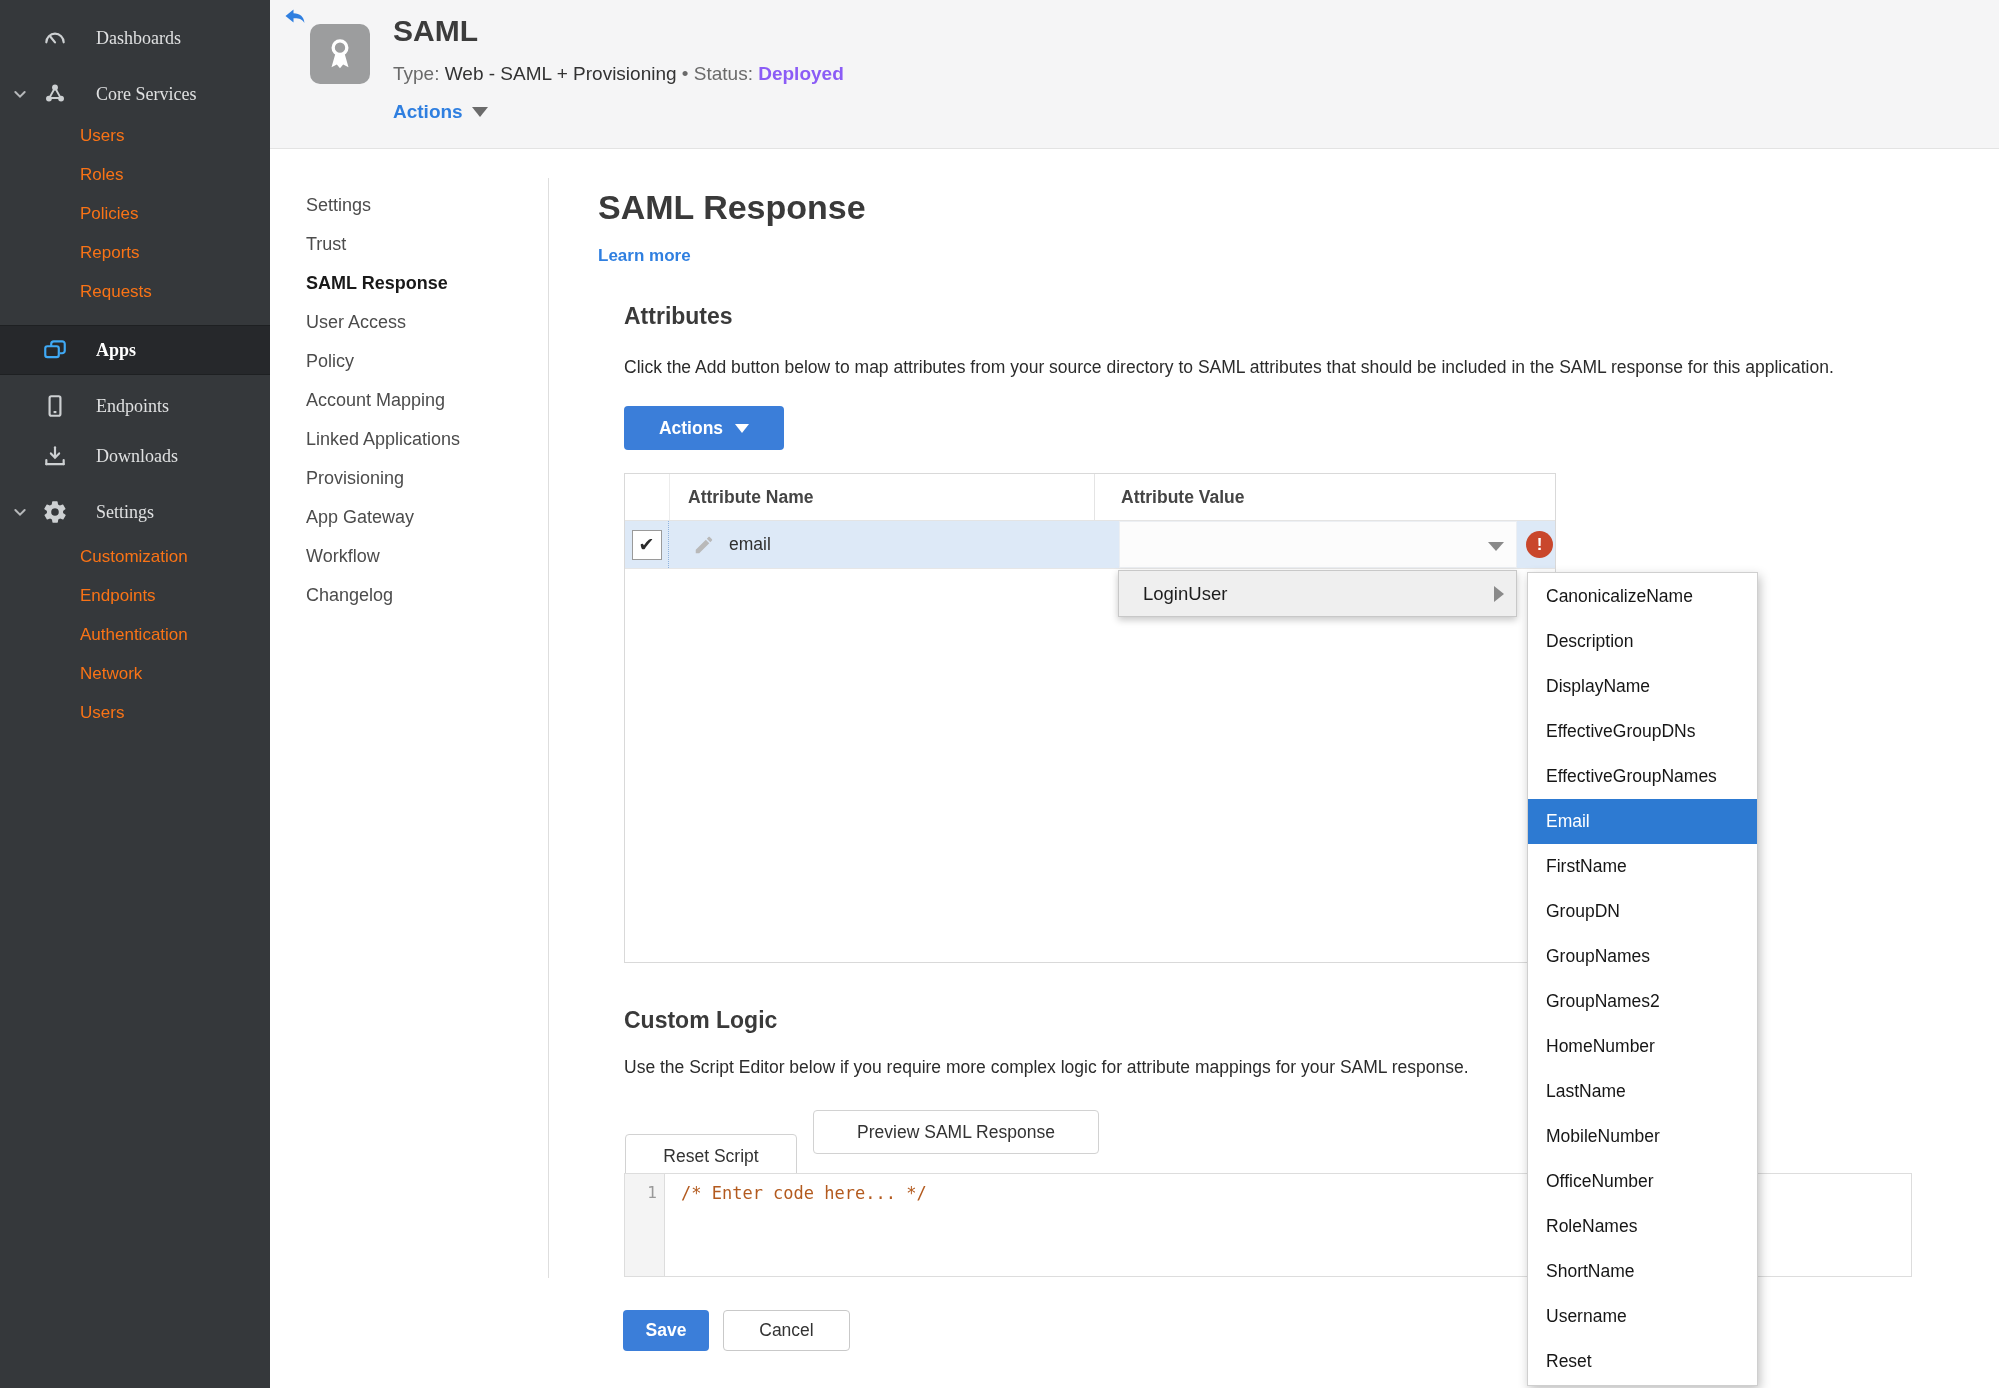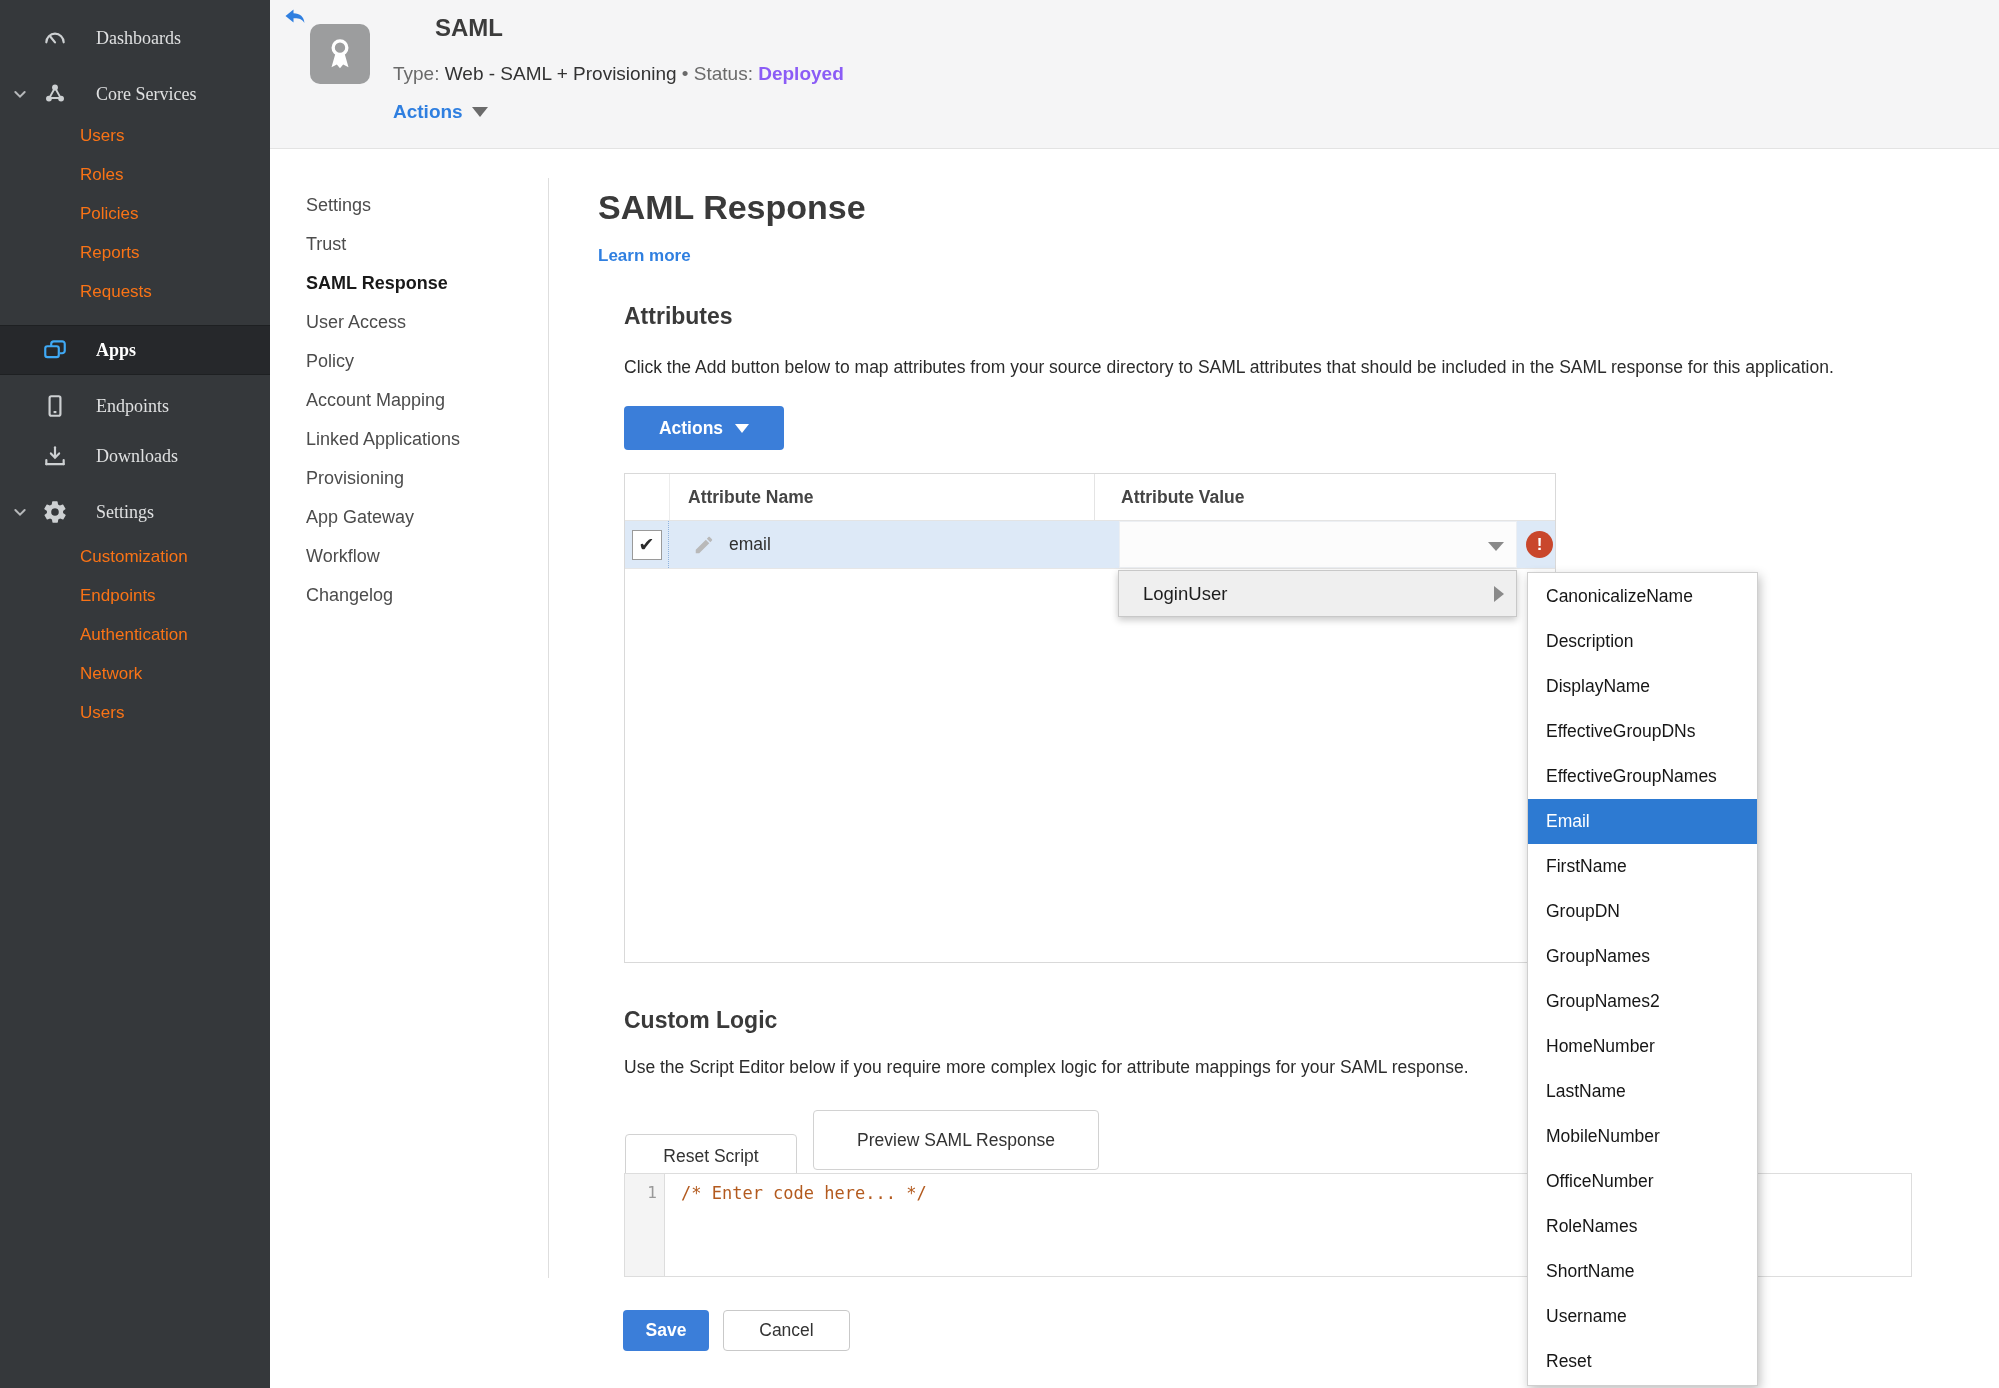--- a/index.html
+++ b/index.html
@@ -17,21 +17,21 @@
   .nav-apps .icon{color:#3fa9f5;}
   .nav-apps .label{font-weight:bold;color:#ffffff;}
   .mt12{margin-top:12px}.mt6{margin-top:6px}.h50{height:50px}
   .icon svg{width:100%;height:100%;display:block}
 
   
   .header{position:absolute;left:270px;top:0;width:1729px;height:148px;background:#f5f5f6;border-bottom:1px solid #e3e3e3;}
   .back-arrow{position:absolute;left:13px;top:5px;width:24px;height:24px;color:#2f7fe0;cursor:pointer;}
   .app-icon{position:absolute;left:40px;top:24px;width:60px;height:60px;border-radius:10px;background:#9c9d9e;display:flex;align-items:center;justify-content:center;}
   .app-icon svg{width:40px;height:40px;}
-  .hd-title{position:absolute;left:123px;top:14px;font-size:24px;font-weight:bold;color:#3c3c3c;margin-left:42px;}
+  .hd-title{position:absolute;left:123px;top:14px;font-size:30px;font-weight:bold;color:#3c3c3c;}
   .hd-type{position:absolute;left:123px;top:63px;font-size:19px;color:#6a6a6a;}
   .hd-type .strong{font-weight:normal;color:#333;}
   .hd-type .green{font-weight:bold;color:#8b5cf6;}
   .hd-actions{position:absolute;left:123px;top:101px;font-size:19px;font-weight:bold;color:#2f7fe0;cursor:pointer;display:flex;align-items:center;gap:9px;}
   .caret-dn{width:0;height:0;border-left:8px solid transparent;border-right:8px solid transparent;border-top:10px solid #6b6b6b;}
 
   
   .subnav{position:absolute;left:306px;top:186px;}
   .subnav-item{height:39px;line-height:39px;font-size:18px;color:#4c4c4c;cursor:pointer;white-space:nowrap;}
   .subnav-item.active{font-weight:bold;color:#191919;}
@@ -279,21 +279,21 @@
     <div class="sm-item">RoleNames</div>
     <div class="sm-item">ShortName</div>
     <div class="sm-item">Username</div>
     <div class="sm-item">Reset</div>
   </div>
 
   <h2 class="sec-h" style="left:624px;top:1007px;margin:0">Custom Logic</h2>
   <p class="sec-p" style="left:624px;top:1057px;margin:0">Use the Script Editor below if you require more complex logic for attribute mappings for your SAML response.</p>
 
   <button class="btn-white" style="left:625px;top:1134px;width:172px;height:44px">Reset Script</button>
-  <button class="btn-white" style="left:813px;top:1110px;width:286px;height:60px">Preview SAML Response</button>
+  <button class="btn-white" style="left:813px;top:1110px;width:286px;height:44px">Preview SAML Response</button>
 
   <div class="editor">
     <div class="gutter">1</div>
     <div class="code">/* Enter code here... */</div>
   </div>
 
   <button class="btn-blue" style="left:623px;top:1310px;width:86px;height:41px">Save</button>
   <button class="btn-white" style="left:723px;top:1310px;width:127px;height:41px;border-color:#c9c9c9">Cancel</button>
 
 </div>

